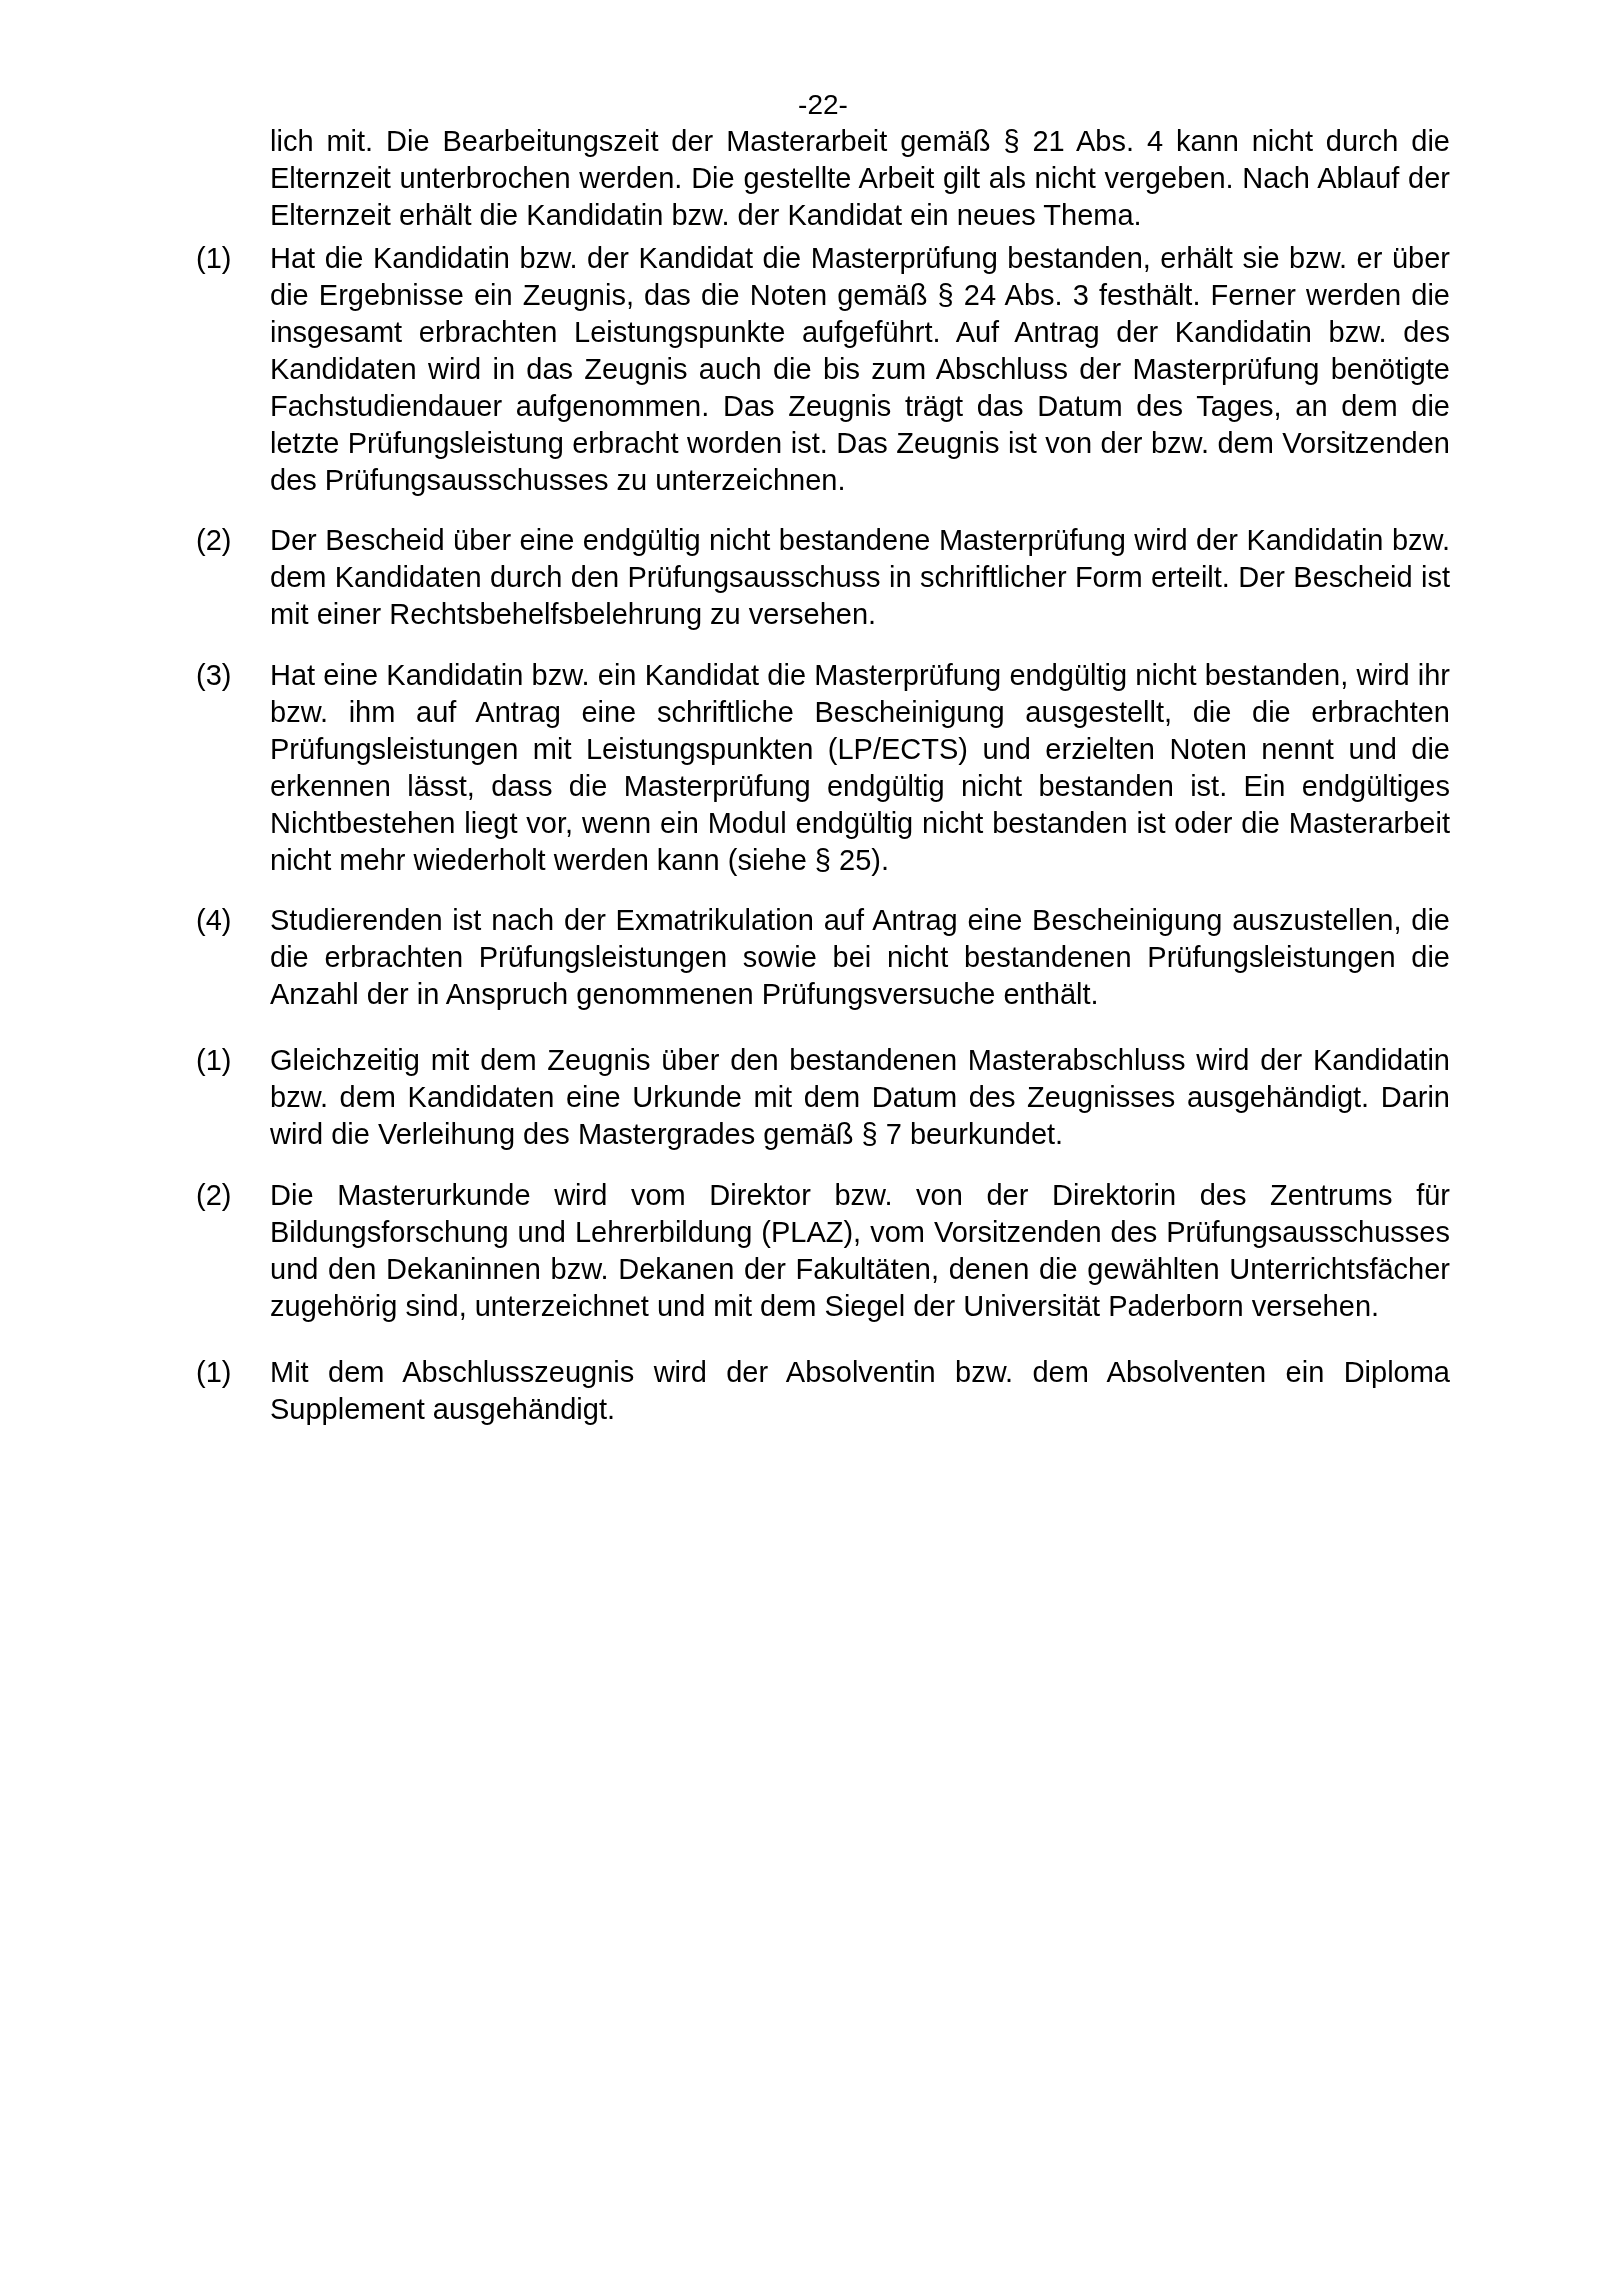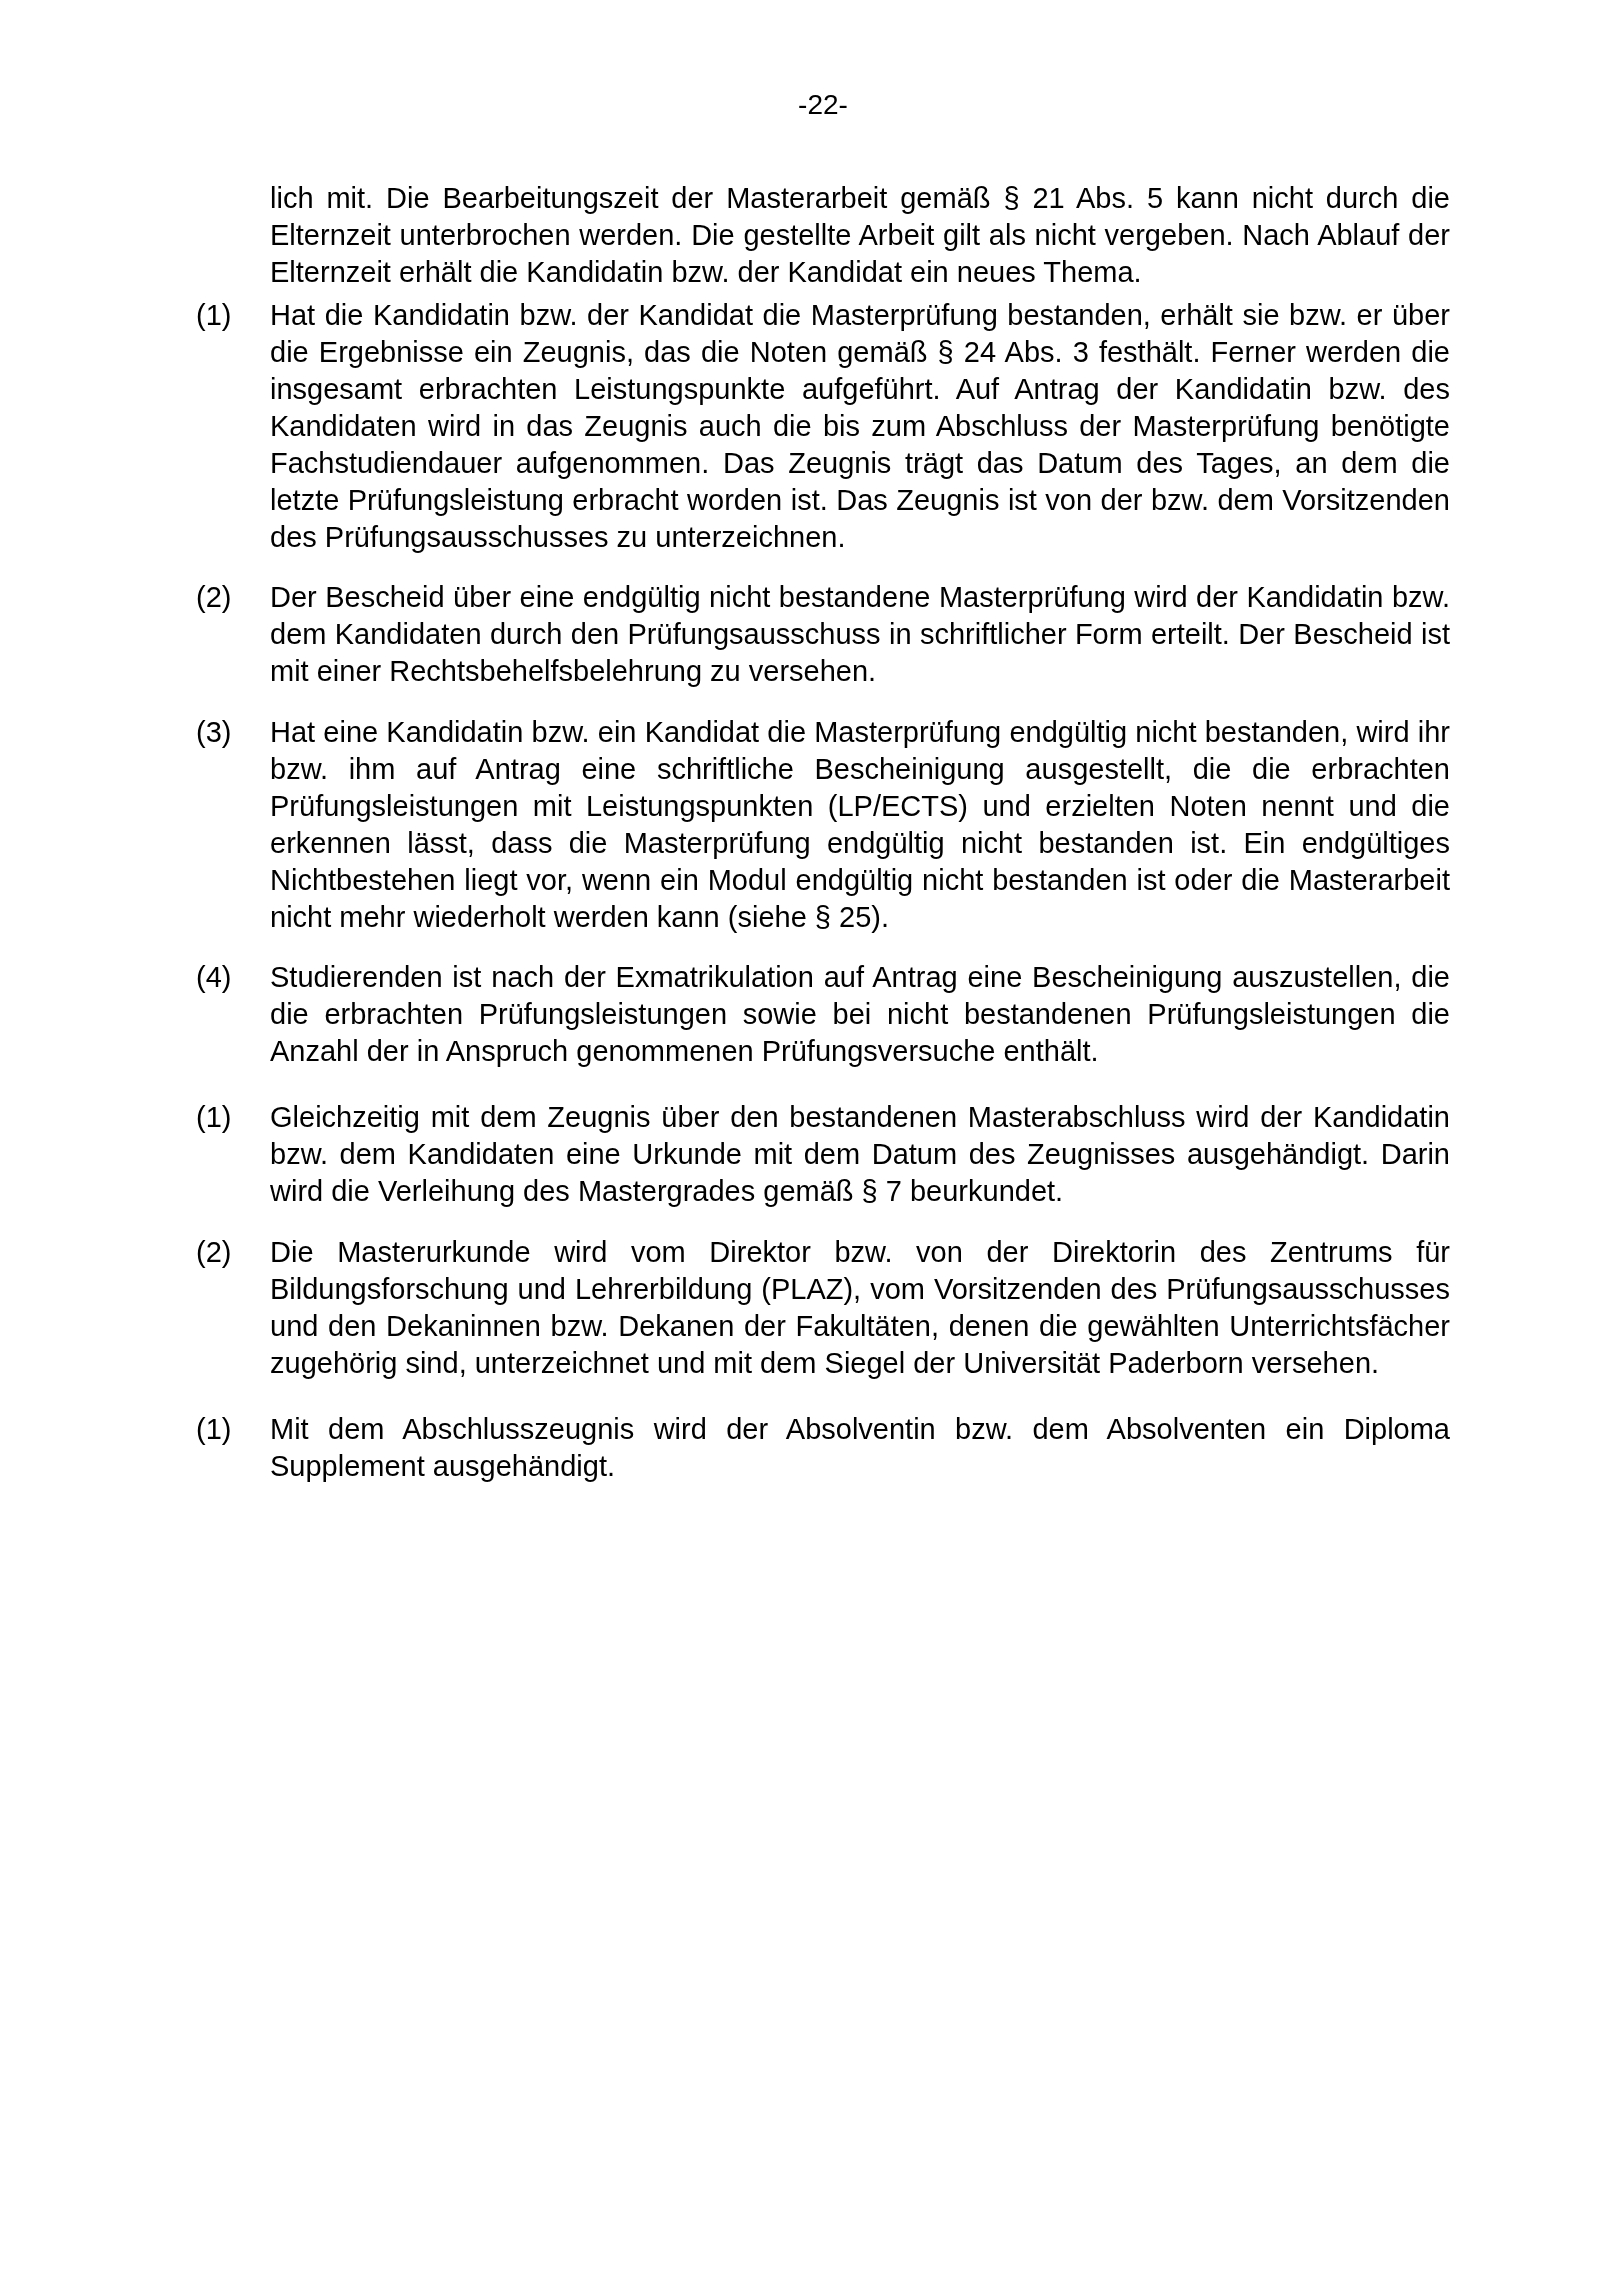--- a/index.html
+++ b/index.html
@@ -17,21 +17,20 @@
     font-family: "Liberation Sans", "DejaVu Sans", sans-serif;
     font-size: 29px;
     line-height: 37px;
     padding: 86px 170px 0 196px;
     overflow: hidden;
     hyphens: auto;
   }
   .pagenum {
     text-align: center;
     font-size: 28px;
-    margin-bottom: 57px;
   }
   .cont-para {
     margin: 0 0 5.9px 74px;
     text-align: justify;
   }
   .heading {
     margin: 29px 0 21.6px 0;
     text-align: center;
     font-weight: bold;
     font-size: 30px;
@@ -56,21 +55,21 @@
     margin-bottom: 0;
   }
 </style>
 </head>
 <body>
 
 <div class="page">
 
   <div class="pagenum">-22-</div>
 
-  <p class="cont-para">lich mit. Die Bearbeitungszeit der Masterarbeit gemäß § 21 Abs. 5 kann nicht durch die Elternzeit unterbrochen werden. Die gestellte Arbeit gilt als nicht vergeben. Nach Ablauf der Elternzeit erhält die Kandidatin bzw. der Kandidat ein neues Thema.</p>
+  <p class="cont-para">lich mit. Die Bearbeitungszeit der Masterarbeit gemäß § 21 Abs. 4 kann nicht durch die Elternzeit unterbrochen werden. Die gestellte Arbeit gilt als nicht vergeben. Nach Ablauf der Elternzeit erhält die Kandidatin bzw. der Kandidat ein neues Thema.</p>
 
 
   <div class="item">
     <div class="marker">(1)</div>
     <div class="itext">Hat die Kandidatin bzw. der Kandidat die Masterprüfung bestanden, erhält sie bzw. er über die Ergebnisse ein Zeugnis, das die Noten gemäß § 24 Abs. 3 festhält. Ferner werden die insgesamt erbrachten Leistungspunkte aufgeführt. Auf Antrag der Kandidatin bzw. des Kandidaten wird in das Zeugnis auch die bis zum Abschluss der Masterprüfung benötigte Fachstudiendauer aufgenommen. Das Zeugnis trägt das Datum des Tages, an dem die letzte Prüfungsleistung erbracht worden ist. Das Zeugnis ist von der bzw. dem Vorsitzenden des Prüfungsausschusses zu unterzeichnen.</div>
   </div>
 
   <div class="item">
     <div class="marker">(2)</div>
     <div class="itext">Der Bescheid über eine endgültig nicht bestandene Masterprüfung wird der Kandidatin bzw. dem Kandidaten durch den Prüfungsausschuss in schriftlicher Form erteilt. Der Bescheid ist mit einer Rechtsbehelfsbelehrung zu versehen.</div>

